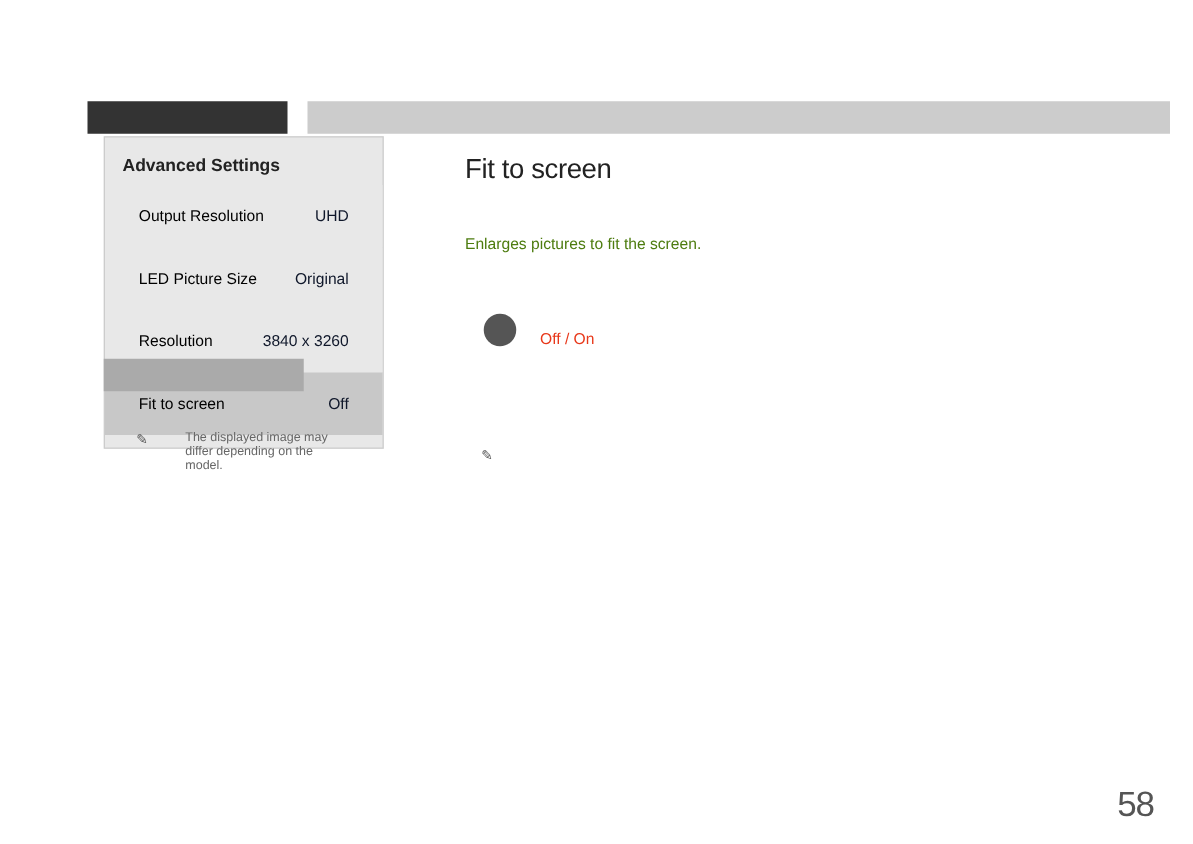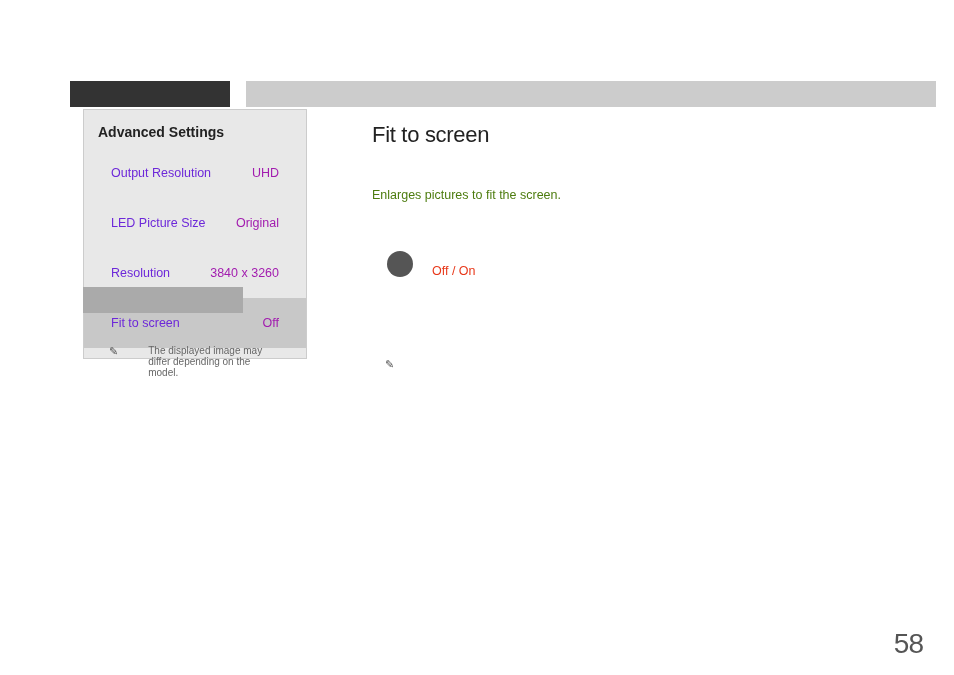--- a/index.html
+++ b/index.html
@@ -73,25 +73,25 @@
       background: #e8e8e8;
       font-size: 12.5px;
       color: #333;
     }
 
     .menu-item.selected {
       background: #c8c8c8;
     }
 
     .menu-item-label {
-      color: #6d28d9;
+      color: #000000;
     }
 
     .menu-item-value {
-      color: #a21caf;
+      color: #0f172a;
     }
 
     
     .panel-note {
       position: absolute;
       top: 248px;
       left: 44px;
       width: 250px;
     }
 

